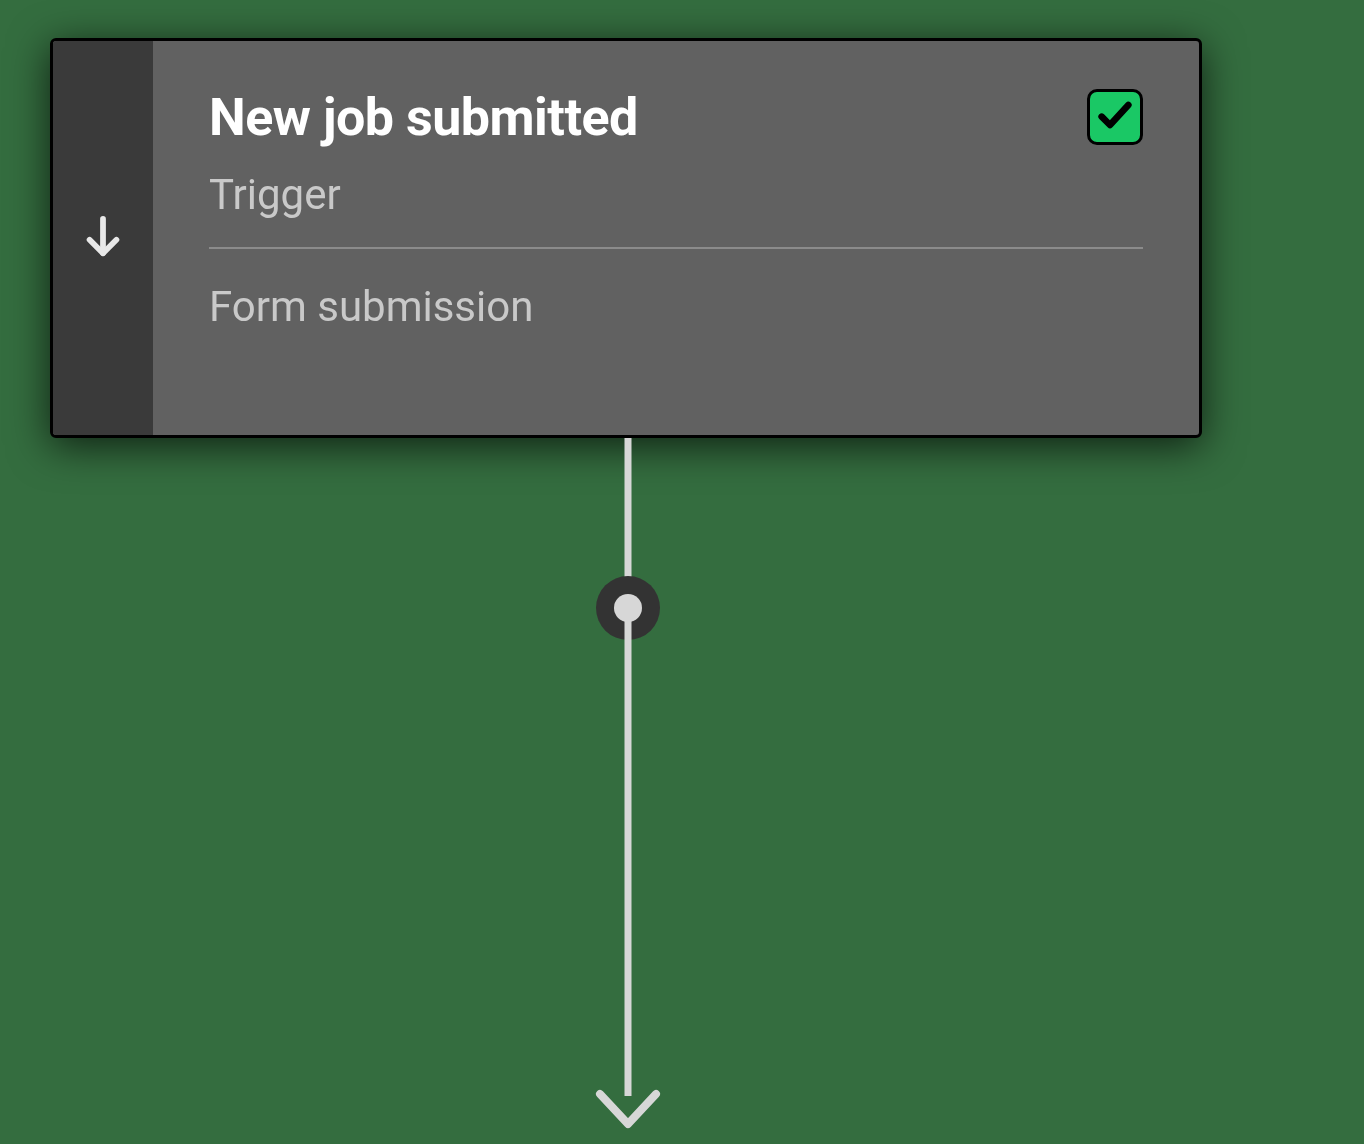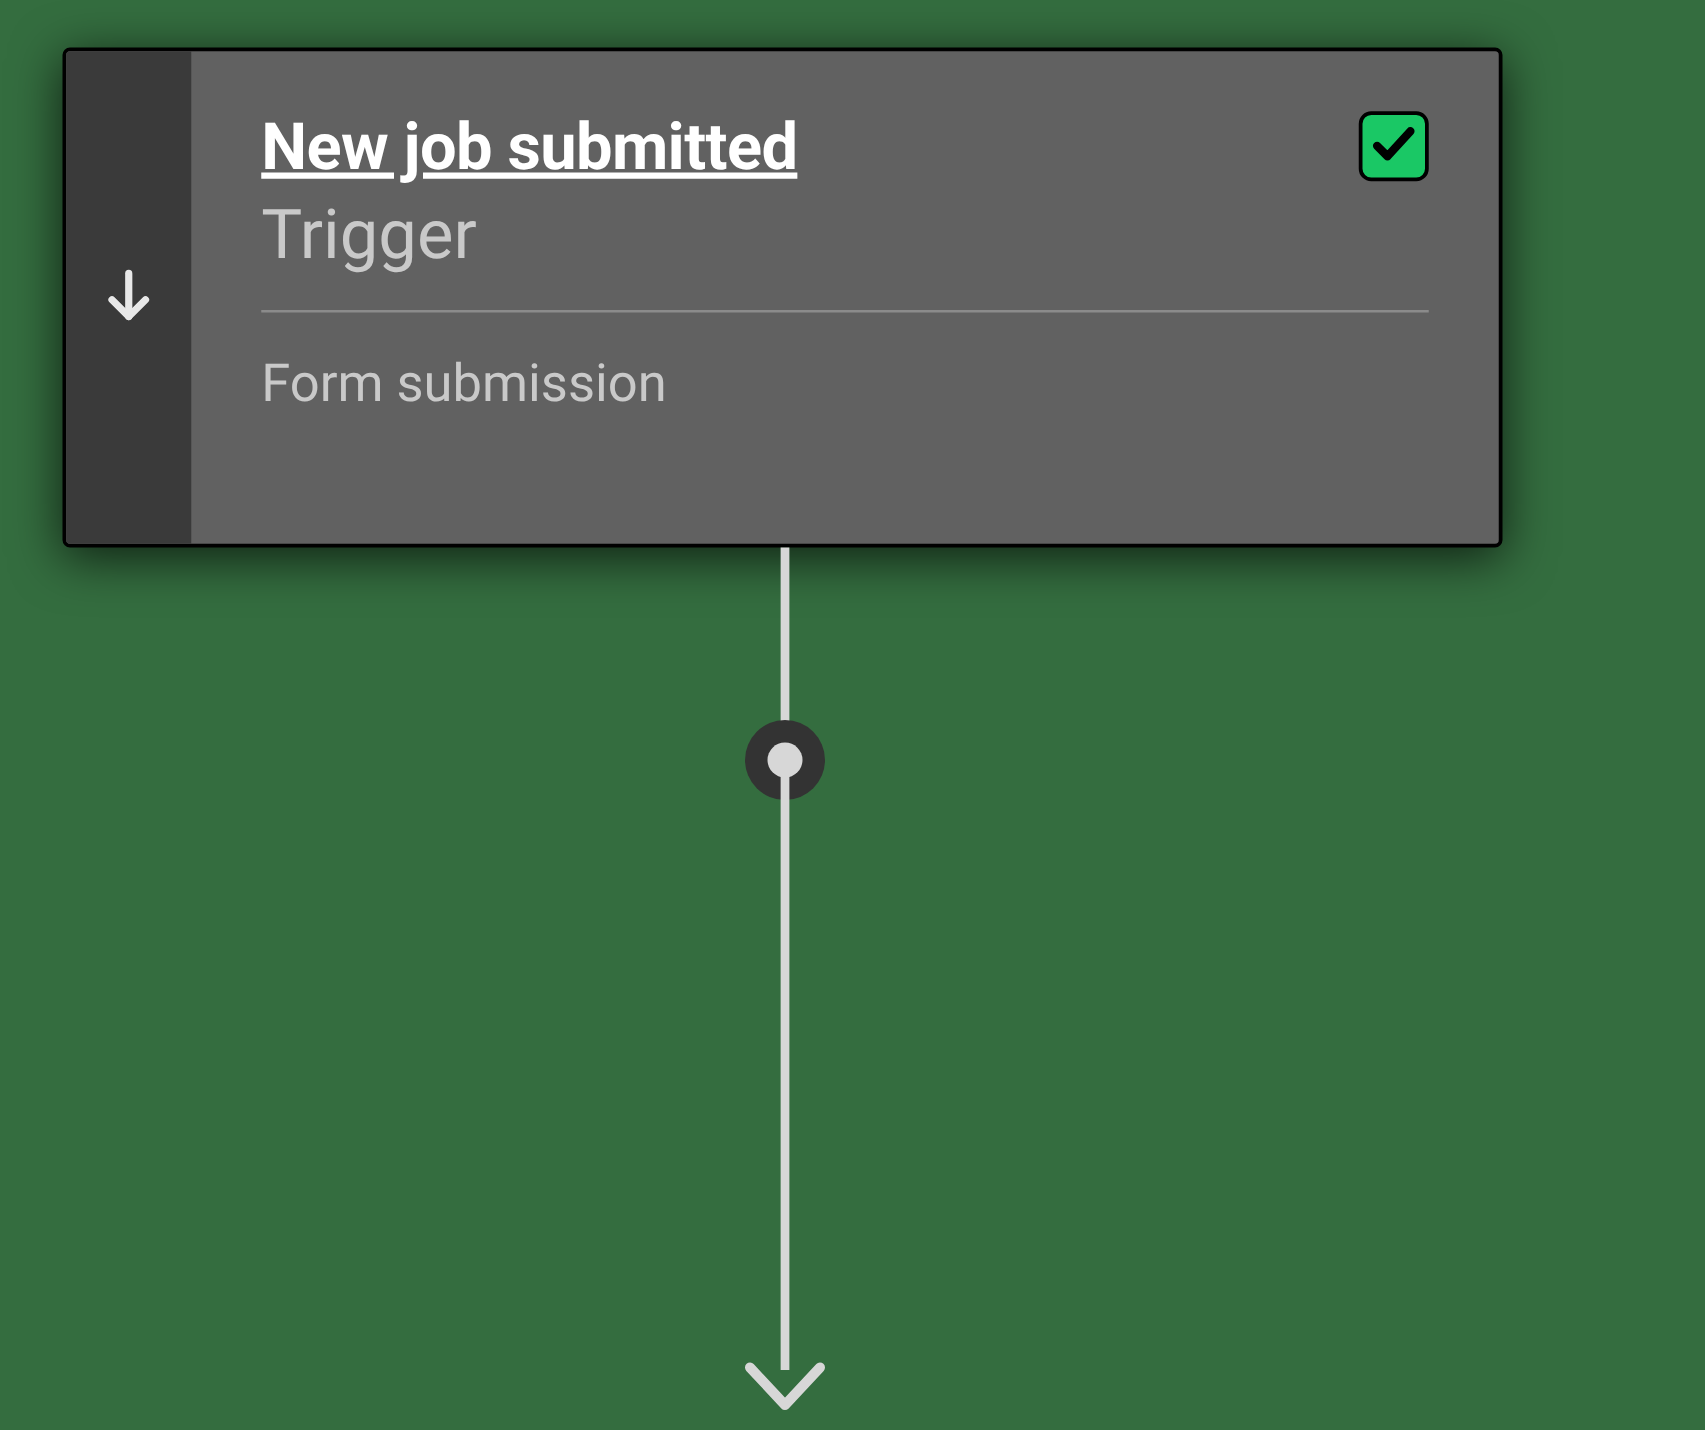--- a/index.html
+++ b/index.html
@@ -48,28 +48,27 @@
       padding: 48px 56px 40px 56px;
       position: relative;
     }
     
     .card-title {
       color: #ffffff;
       font-size: 52px;
       font-weight: 700;
       letter-spacing: -0.5px;
       line-height: 1.1;
-      text-decoration: underline;
     }
     
     .card-subtitle {
       color: #c9c9c9;
-      font-size: 55px;
+      font-size: 42px;
       font-weight: 400;
-      margin-top: 10px;
+      margin-top: 24px;
     }
     
     .card-divider {
       border: none;
       border-top: 2px solid #8b8b8b;
       margin-top: 28px;
       margin-bottom: 28px;
     }
     
     .card-line {

